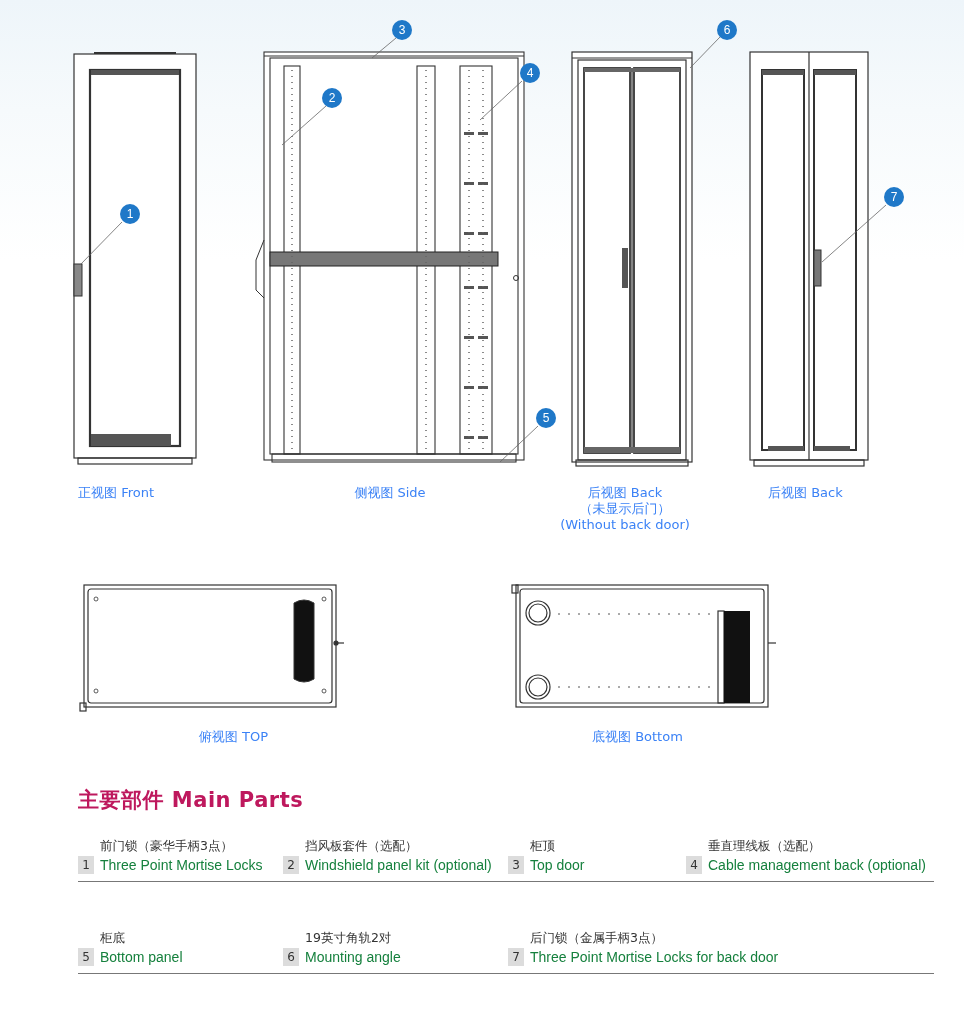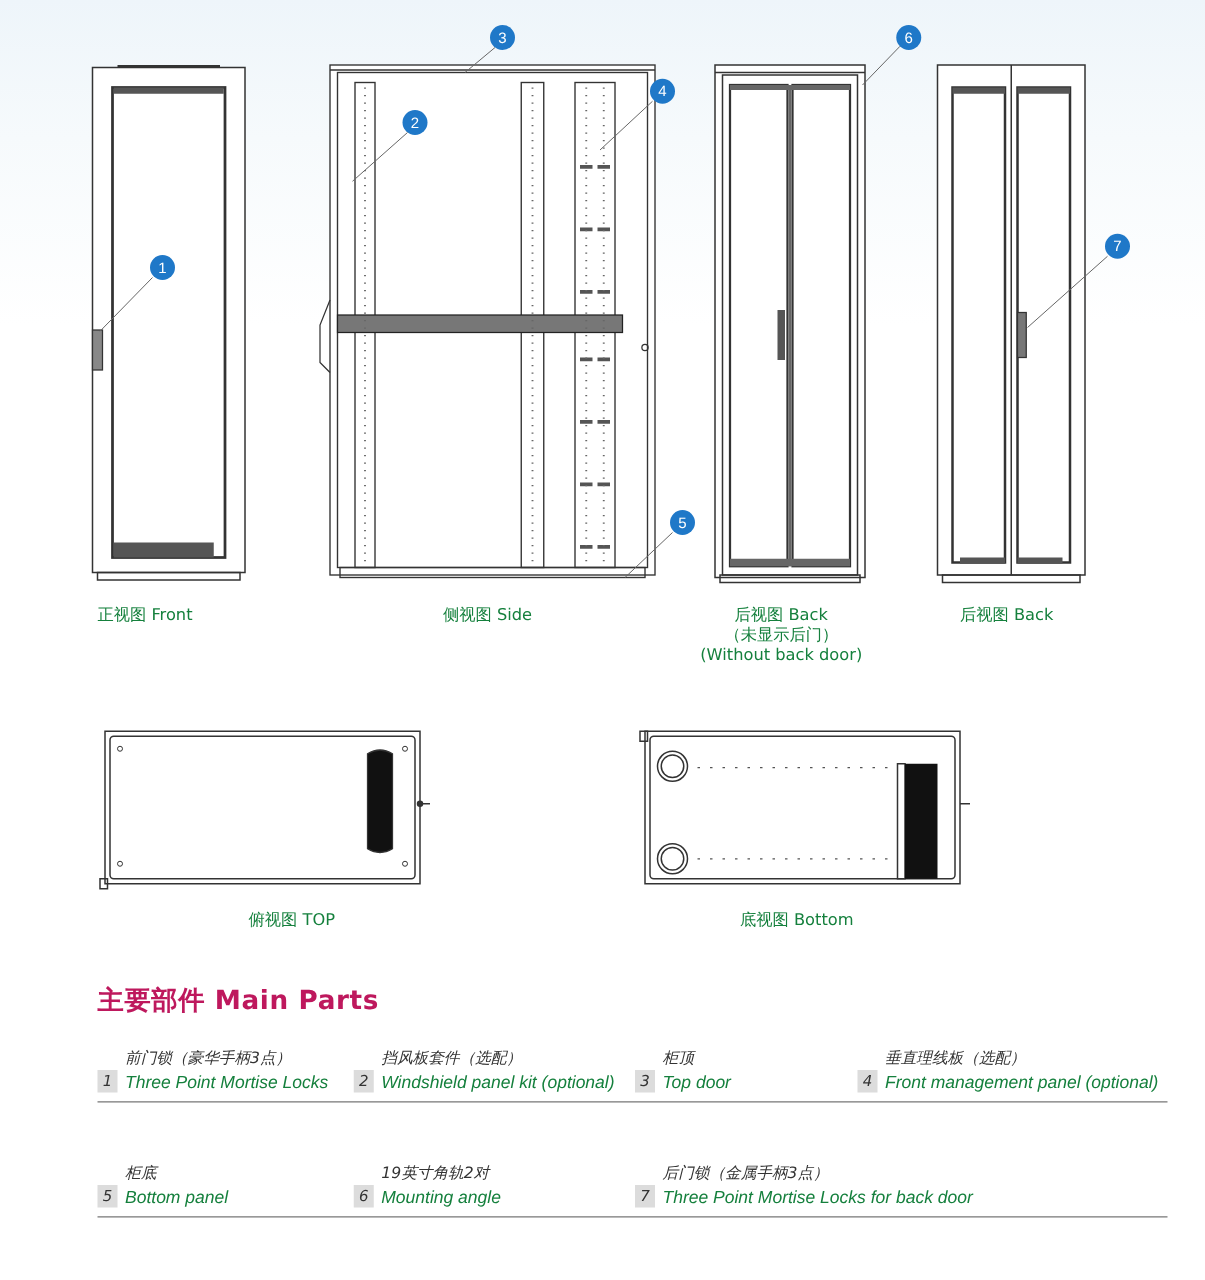--- a/index.html
+++ b/index.html
@@ -4,32 +4,32 @@
 <style>
   html, body { margin:0; padding:0; }
   body {
     width:964px; height:1024px; position:relative; overflow:hidden;
     background: linear-gradient(180deg, #eef5fa 0px, #f6fafc 110px, #ffffff 260px, #ffffff 100%);
     font-family: "DejaVu Sans", "Liberation Sans", sans-serif;
     color:#333;
   }
   svg.drawing { position:absolute; overflow:visible; }
   .caption {
-    position:absolute; font-size:13px; color:#15803d; text-align:center; line-height:16px;
+    position:absolute; font-size:13px; color:#3b82f6; text-align:center; line-height:16px;
   }
   .callout {
     position:absolute; width:20px; height:20px; border-radius:50%;
     background:#1f78c8; color:#fff; font-size:12px; line-height:20px; text-align:center;
     font-family: "Liberation Sans", sans-serif;
   }
   .section-title {
     position:absolute; left:78px; top:786px; font-size:21px; font-weight:bold; color:#be185d;
     letter-spacing:0.5px;
   }
-  .parts-row { position:absolute; left:78px; width:856px; border-bottom:1.5px solid #777;font-style:italic; }
+  .parts-row { position:absolute; left:78px; width:856px; border-bottom:1.5px solid #777; }
   .part { position:absolute; top:0; }
   .part .cn { position:absolute; left:22px; top:0; font-size:12.5px; color:#333; white-space:nowrap; }
   .part .num {
     position:absolute; left:0; top:18px; width:16px; height:18px; background:#dcdcdc;
     font-size:12px; line-height:18px; text-align:center; color:#333;
   }
   .part .en { position:absolute; left:22px; top:18px; font-size:14px; line-height:18px; color:#15803d; white-space:nowrap; font-family:"Liberation Sans", sans-serif; }
 </style>
 </head>
 <body>
@@ -197,21 +197,21 @@
     <div class="en">Windshield panel kit (optional)</div>
   </div>
   <div class="part" style="left:430px;">
     <div class="cn">柜顶</div>
     <div class="num">3</div>
     <div class="en">Top door</div>
   </div>
   <div class="part" style="left:608px;">
     <div class="cn">垂直理线板（选配）</div>
     <div class="num">4</div>
-    <div class="en">Front management panel (optional)</div>
+    <div class="en">Cable management back (optional)</div>
   </div>
 </div>
 
 <div class="parts-row" style="top:930px;height:43px;">
   <div class="part" style="left:0;">
     <div class="cn">柜底</div>
     <div class="num">5</div>
     <div class="en">Bottom panel</div>
   </div>
   <div class="part" style="left:205px;">

